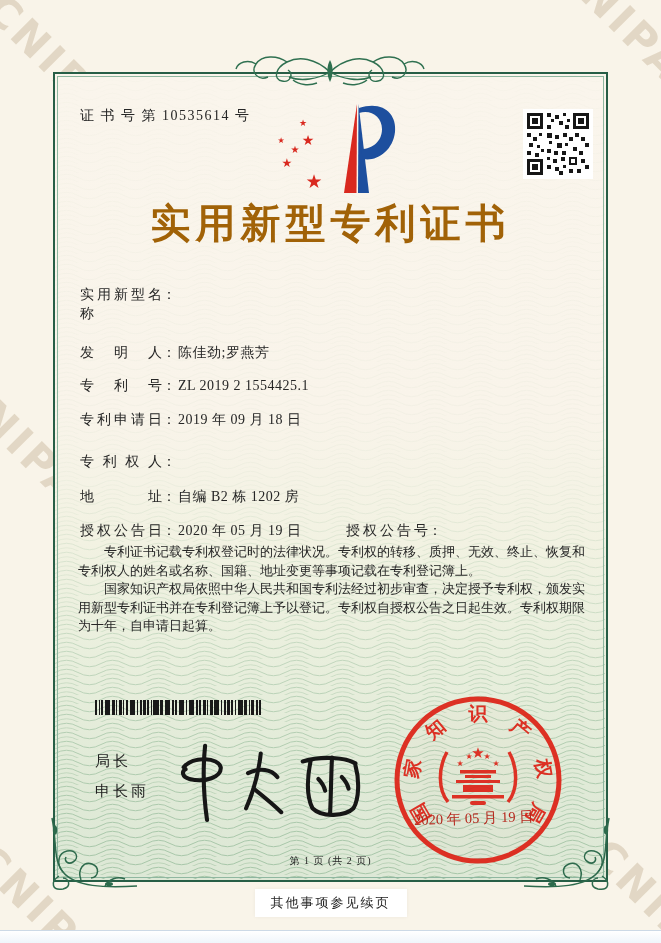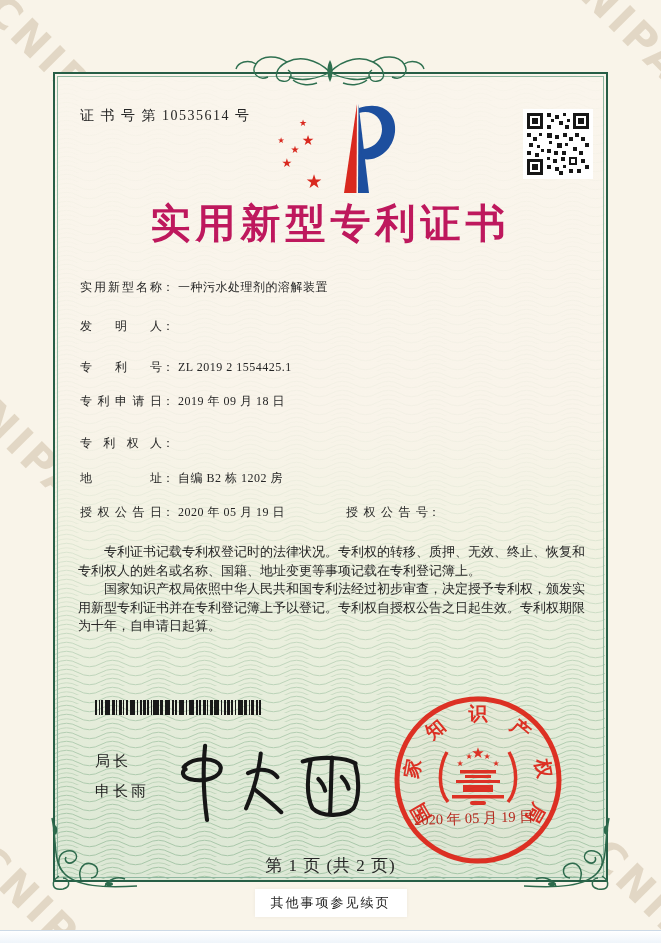--- a/index.html
+++ b/index.html
@@ -15,24 +15,24 @@
         border:2.5px solid #27604631;
         border-color:#275e46;
         background:linear-gradient(180deg,#faf5ec 0%,#f9f4ea 42%,#f2f2e2 58%,#e9efdd 72%,#e0ead7 88%,#dde8d6 100%);
         box-sizing:border-box;}
   .cert-inner{position:absolute;inset:2px;border:1px solid #8fb7a0;}
   .waves{position:absolute;left:0;top:0;}
   
   .certno{position:absolute;left:80px;top:107px;font-size:14px;letter-spacing:1.5px;}
   
   .title{position:absolute;left:0;top:196px;width:100%;text-align:center;
-         font-size:40px;font-weight:bold;letter-spacing:5px;color:#be185d;
+         font-size:40px;font-weight:bold;letter-spacing:5px;color:#a16207;
          font-family:"DejaVu Serif","Liberation Serif",serif;}
   
-  .fields{position:absolute;left:80px;top:278px;width:505px;font-size:12px;}
+  .fields{position:absolute;left:80px;top:285px;width:505px;font-size:14px;}
   .f-row{display:flex;line-height:19px;}
   .f-label{display:inline-block;width:82px;text-align:justify;text-align-last:justify;flex:none;}
   .f-colon{flex:none;width:16px;}
   .f-value{flex:1;letter-spacing:.5px;}
   .f-value .v2{display:block;}
   .grant-left{flex:none;width:168px;letter-spacing:.5px;}
   
   .bodytext{position:absolute;left:78px;top:543px;width:507px;font-size:13px;
             line-height:18.5px;text-align:justify;}
   .bodytext p{margin:0;text-indent:2em;}
@@ -44,21 +44,21 @@
       repeating-linear-gradient(90deg,#191919 0 2.5px,transparent 2.5px 12px);}
   
   .director{position:absolute;left:95px;top:755px;font-size:15px;letter-spacing:3px;color:#1d1d1d;font-family:Liberation Mono, monospace;}
   .director div{line-height:16px;}
   .director .dname{margin-top:14px;}
   .sig{position:absolute;left:168px;top:731px;}
   
   .seal{position:absolute;left:390px;top:692px;}
   
   .pageinfo{position:absolute;left:0;top:854px;width:661px;text-align:center;
-            font-size:17px;letter-spacing:1px;}
+            font-size:10px;letter-spacing:1px;}
   .contnote{position:absolute;left:50%;top:889px;transform:translateX(-50%);
             background:#ffffff;padding:5px 16px;font-size:13px;letter-spacing:2px;
             box-shadow:0 0 4px rgba(0,0,0,0.05);}
   .bstrip{position:absolute;left:0;top:930px;width:661px;height:13px;
           background:linear-gradient(180deg,#ffffff 0%,#eef4fa 100%);
           border-top:1px solid #ccd9e6;}
   .qrpad{position:absolute;left:523px;top:109px;width:70px;height:70px;background:#fff;}
 </style>
 </head>
 <body>
@@ -213,27 +213,27 @@
       </g>
     </svg>
   </div>
 
   <div class="title">实用新型专利证书</div>
 
   <div class="fields">
     <div class="f-row">
       <span class="f-label">实用新型名称</span>
         <span class="f-colon">：</span>
-        <span class="f-value">一种污水处理剂的溶解装置</span>
     </div>
     <div class="f-row" style="margin-top:20px">
       <span class="f-label">发明人</span>
         <span class="f-colon">：</span>
-    </div>
-    <div class="f-row" style="margin-top:22px">
+        <span class="f-value">陈佳劲;罗燕芳</span>
+    </div>
+    <div class="f-row" style="margin-top:14px">
       <span class="f-label">专利号</span>
         <span class="f-colon">：</span>
         <span class="f-value">ZL 2019 2 1554425.1</span>
     </div>
     <div class="f-row" style="margin-top:15px">
       <span class="f-label">专利申请日</span>
         <span class="f-colon">：</span>
         <span class="f-value">2019 年 09 月 18 日</span>
     </div>
     <div class="f-row" style="margin-top:23px">

